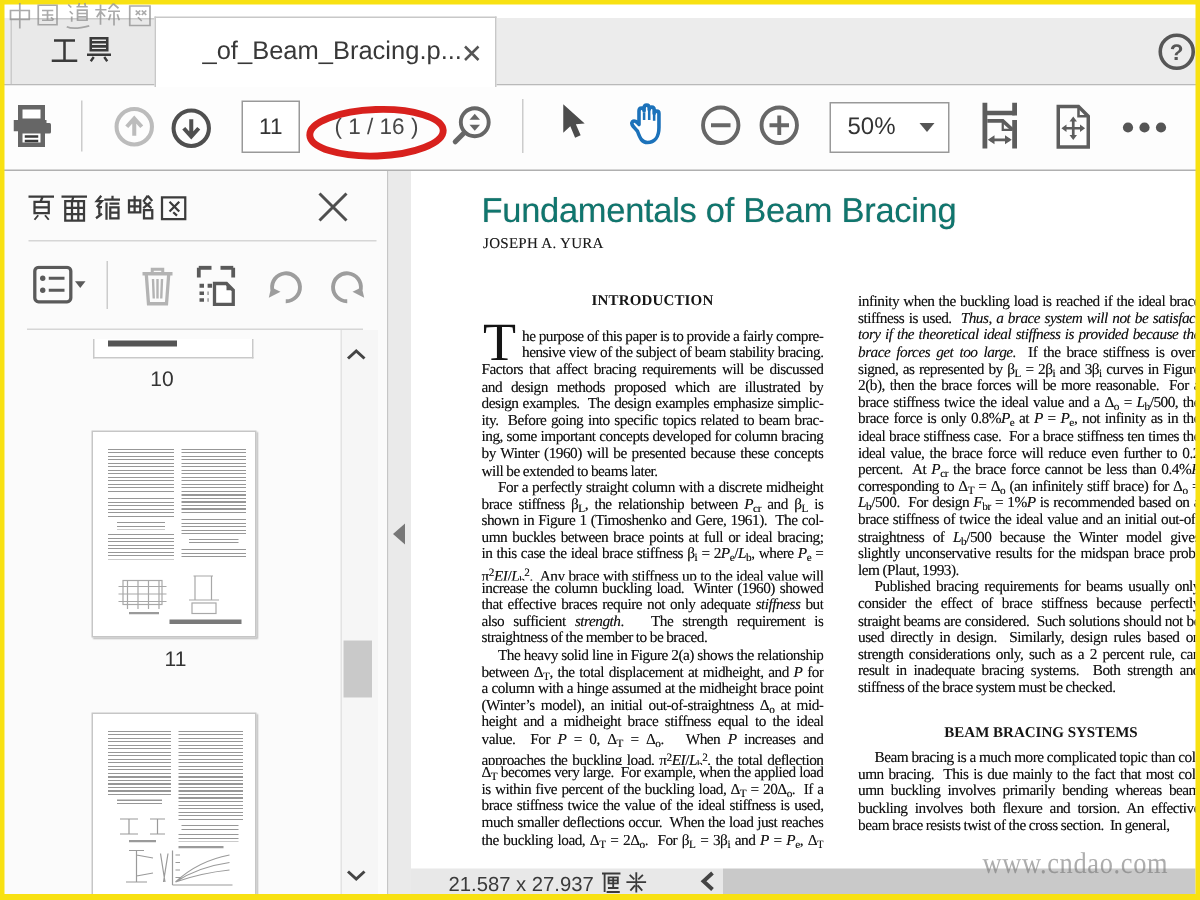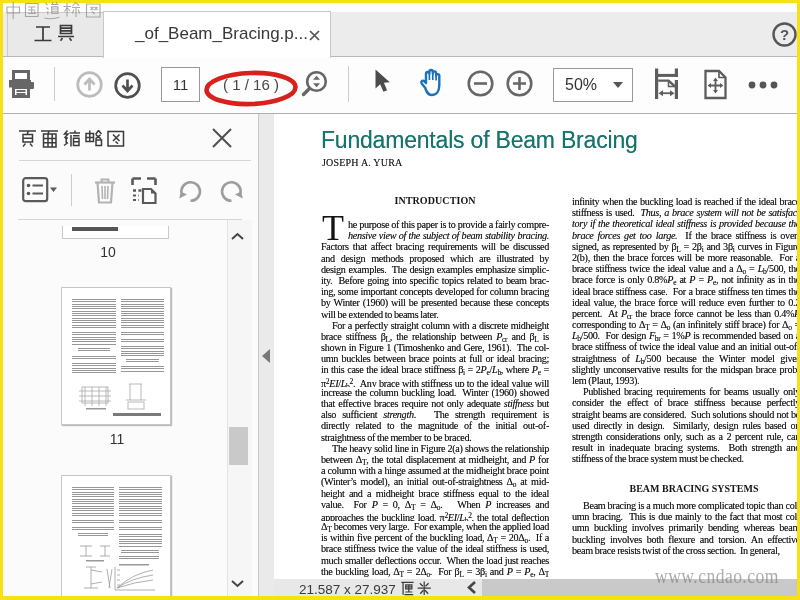--- a/index.html
+++ b/index.html
@@ -327,38 +327,37 @@
 <div class="abs" id="collapse"></div>
 <div class="abs" id="coltri"></div>
 
 <div class="abs" id="page">
 <div id="title">Fundamentals of Beam Bracing</div>
 <div id="author">JOSEPH A. YURA</div>
 <div id="intro">INTRODUCTION</div>
 <div id="dropcap">T</div>
 <div class="col" id="lcol">
 <div class="ind" style="padding-left:27px;width:201px;">he purpose of this paper is to provide a fairly compre-</div>
-<div class="ind" style="padding-left:27px;width:201px;font-style:italic;">hensive view of the subject of beam stability bracing.</div>
+<div class="ind" style="padding-left:27px;width:201px;">hensive view of the subject of beam stability bracing.</div>
 <div>Factors that affect bracing requirements will be discussed</div>
 <div>and design methods proposed which are illustrated by</div>
 <div>design examples.&nbsp; The design examples emphasize simplic-</div>
 <div>ity.&nbsp; Before going into specific topics related to beam brac-</div>
 <div>ing, some important concepts developed for column bracing</div>
 <div>by Winter (1960) will be presented because these concepts</div>
 <div class="n">will be extended to beams later.</div>
 <div class="ind">For a perfectly straight column with a discrete midheight</div>
 <div>brace stiffness β<sub>L</sub>, the relationship between <i>P</i><sub>cr</sub> and β<sub>L</sub> is</div>
 <div>shown in Figure 1 (Timoshenko and Gere, 1961).&nbsp; The col-</div>
 <div>umn buckles between brace points at full or ideal bracing;</div>
 <div>in this case the ideal brace stiffness β<sub>i</sub> = 2<i>P</i><sub>e</sub>/<i>L</i><sub>b</sub>, where <i>P</i><sub>e</sub> =</div>
 <div>π<sup>2</sup><i>EI</i>/<i>L</i><sub>b</sub><sup>2</sup>.&nbsp; Any brace with stiffness up to the ideal value will</div>
 <div>increase the column buckling load.&nbsp; Winter (1960) showed</div>
 <div>that effective braces require not only adequate <i>stiffness</i> but</div>
 <div>also sufficient <i>strength</i>.&nbsp;&nbsp; The strength requirement is</div>
-<div>directly related to the magnitude of the initial out-of-</div>
 <div class="n">straightness of the member to be braced.</div>
 <div class="ind">The heavy solid line in Figure 2(a) shows the relationship</div>
 <div>between Δ<sub>T</sub>, the total displacement at midheight, and <i>P</i> for</div>
 <div>a column with a hinge assumed at the midheight brace point</div>
 <div>(Winter’s model), an initial out-of-straightness Δ<sub>o</sub> at mid-</div>
 <div>height and a midheight brace stiffness equal to the ideal</div>
 <div>value.&nbsp; For <i>P</i> = 0, Δ<sub>T</sub> = Δ<sub>o</sub>.&nbsp;&nbsp; When <i>P</i> increases and</div>
 <div>approaches the buckling load, π<sup>2</sup><i>EI</i>/<i>L</i><sub>b</sub><sup>2</sup>, the total deflection</div>
 <div>Δ<sub>T</sub> becomes very large.&nbsp; For example, when the applied load</div>
 <div>is within five percent of the buckling load, Δ<sub>T</sub> = 20Δ<sub>o</sub>.&nbsp; If a</div>

